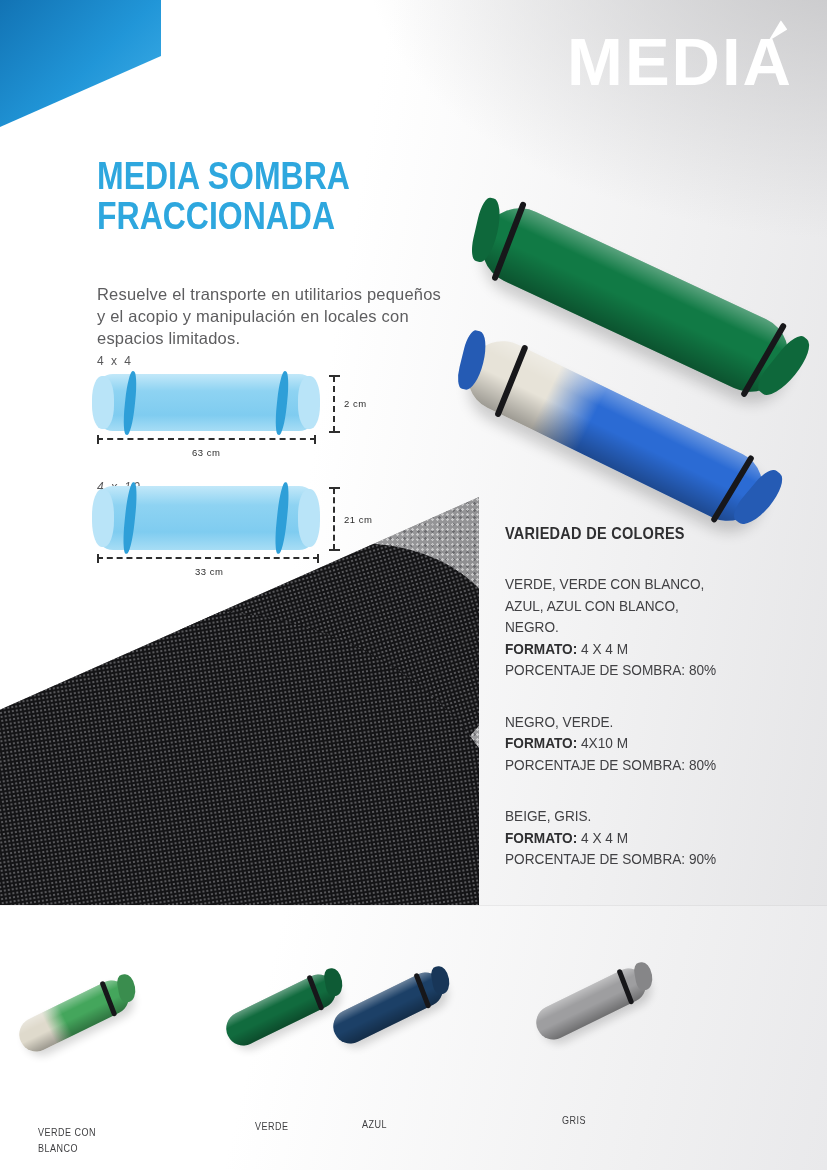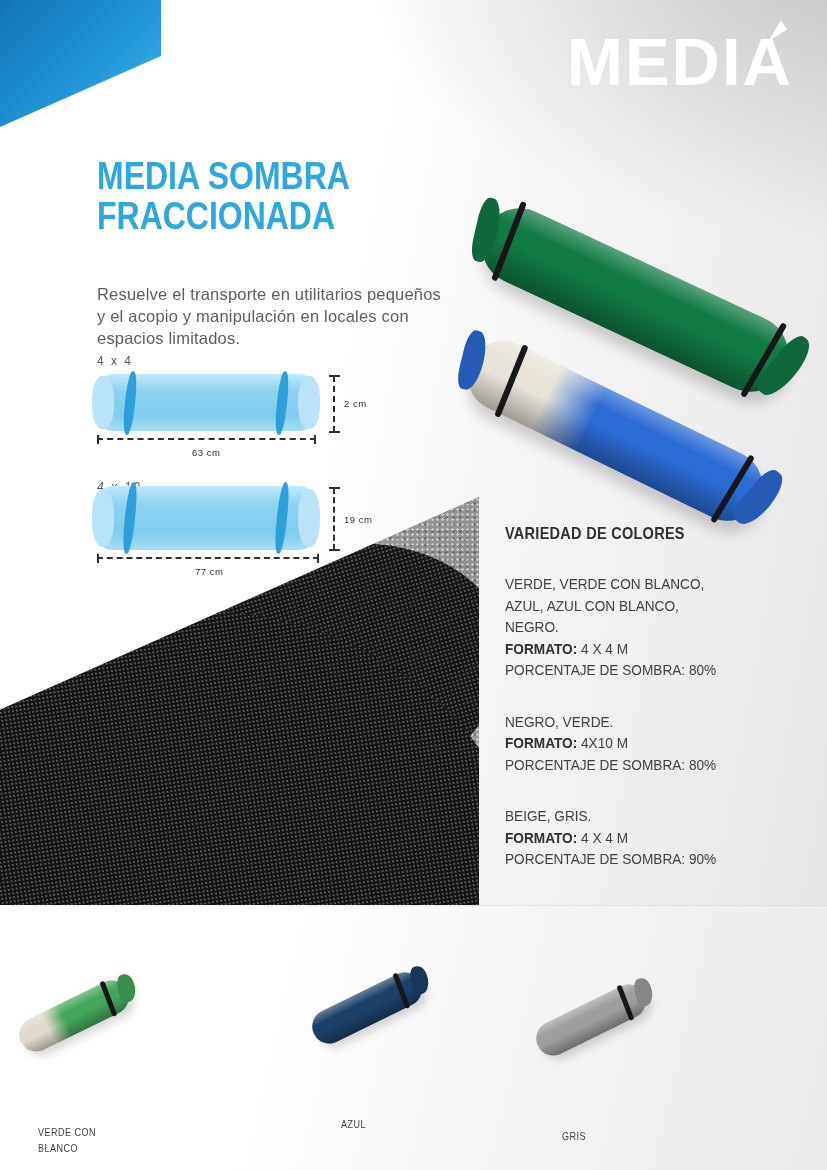--- a/index.html
+++ b/index.html
@@ -137,23 +137,23 @@
 
   <div>
     <div class="diagram-label" style="left:97px; top:480px;font-style:italic;">4 x 10</div>
     <div class="dg-roll" style="left:96px; top:486px; height:64px;">
       <div class="dg-cap l"></div>
       <div class="dg-cap r"></div>
       <div class="dg-band l"></div>
       <div class="dg-band r"></div>
     </div>
     <div class="vdim" style="left:333px; top:488px; height:62px;"></div>
-    <div class="dim-label" style="left:344px; top:514px;">19 cm</div>
+    <div class="dim-label" style="left:344px; top:514px;">21 cm</div>
     <div class="hdim" style="left:97px; top:557px; width:222px;"></div>
-    <div class="dim-label" style="left:195px; top:566px;">77 cm</div>
+    <div class="dim-label" style="left:195px; top:566px;">33 cm</div>
   </div>
 
   <div class="photo">
     <div class="photo-bg"></div>
     <div class="mesh mesh-fold"></div>
     <div class="mesh mesh-sheet"></div>
   </div>
 
   <div class="hero-roll hero-green" style="background: rgb(17, 122, 69);">
     <div class="tip l" style="background: rgb(17, 122, 69);"></div>
@@ -205,28 +205,35 @@
   </div>
 
   <div class="bottom-band">
     <div class="swatch-item" style="left:8px;   top:50px;">
       <div class="mini-roll" style="background: linear-gradient(90deg, rgb(223, 218, 204) 0%, rgb(223, 218, 204) 26%, rgb(68, 166, 92) 42%, rgb(68, 166, 92) 100%);">
         <div class="tip" style="background: rgb(68, 166, 92);"></div>
         <div class="tie"></div>
       </div>
       <div class="swatch-label" style="left:30px;">VERDE CON BLANCO</div>
     </div>
-    <div class="swatch-item" style="left:301px; top:42px;">
+    <div class="swatch-item" style="left:215px; top:44px;">
+      <div class="mini-roll" style="background: rgb(17, 107, 62);">
+        <div class="tip" style="background: rgb(17, 107, 62);"></div>
+        <div class="tie"></div>
+      </div>
+      <div class="swatch-label" style="left:40px;">VERDE</div>
+    </div>
+    <div class="swatch-item" style="left:322px; top:42px;">
       <div class="mini-roll" style="background: rgb(28, 64, 103);">
         <div class="tip" style="background: rgb(28, 64, 103);"></div>
         <div class="tie"></div>
       </div>
       <div class="swatch-label" style="left:40px;">AZUL</div>
     </div>
-    <div class="swatch-item" style="left:525px; top:54px;">
+    <div class="swatch-item" style="left:525px; top:38px;">
       <div class="mini-roll" style="background: rgb(158, 158, 160);">
         <div class="tip" style="background: rgb(158, 158, 160);"></div>
         <div class="tie"></div>
       </div>
       <div class="swatch-label" style="left:37px;">GRIS</div>
     </div>
   </div>
 
 </div>
 

